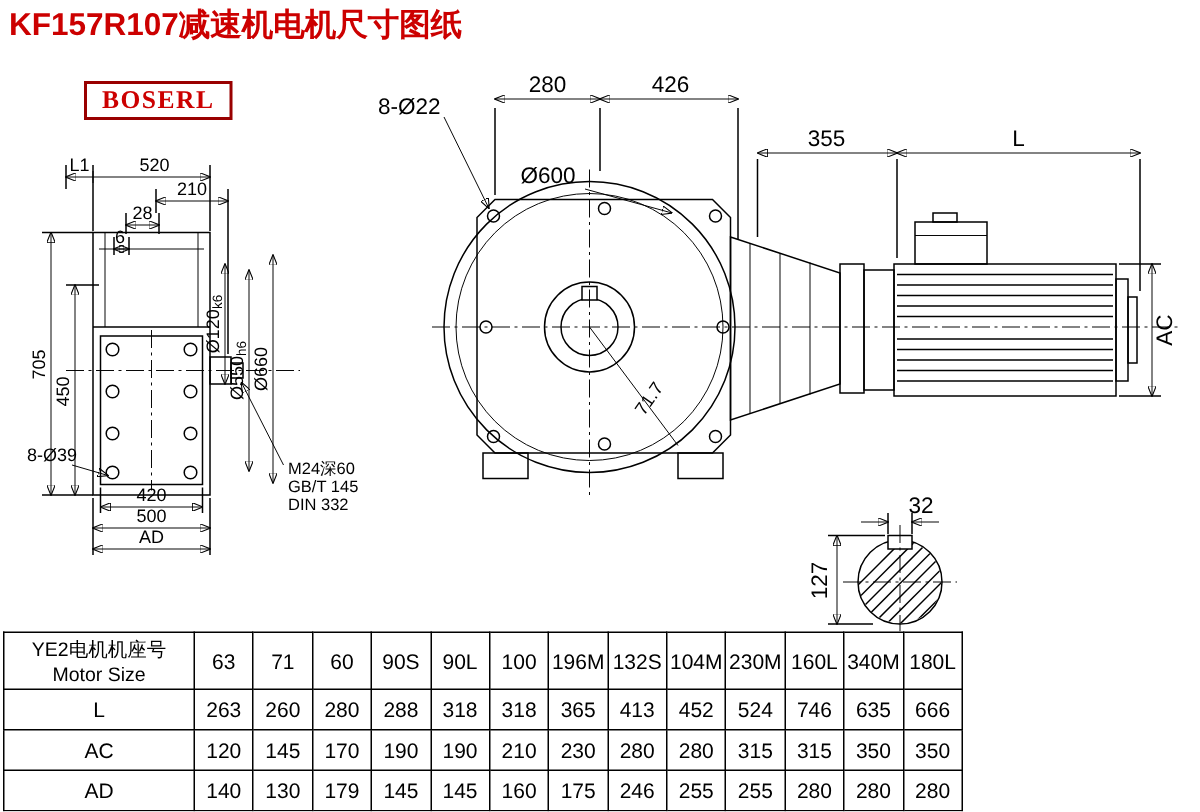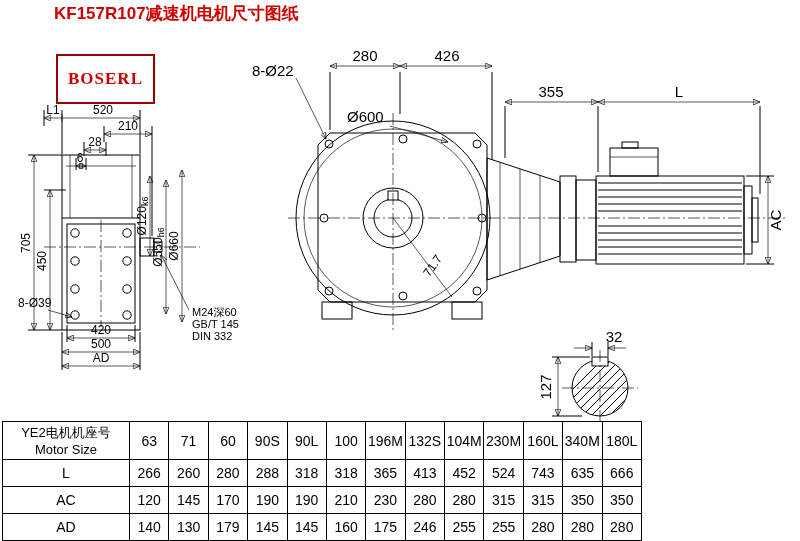--- a/index.html
+++ b/index.html
@@ -1,22 +1,22 @@
 <!DOCTYPE html>
 <html><head>
 <meta charset="utf-8">
 <style>
   html,body{margin:0;padding:0;background:#fff;}
   .page{position:relative;width:800px;height:541px;background:#fff;overflow:hidden;
         font-family:"Liberation Sans",sans-serif;}
-  .title{position:absolute;top:2px;left:6px;font-size:17px;font-weight:bold;color:#cc0000;
-         font-family:"Liberation Sans",sans-serif;white-space:nowrap;margin-left:48px;}
+  .title{position:absolute;top:2px;left:6px;font-size:21px;font-weight:bold;color:#cc0000;
+         font-family:"Liberation Sans",sans-serif;white-space:nowrap;}
   .brand{position:absolute;top:54px;left:56px;border:2px solid #990000;color:#cc0000;
          font-family:"Liberation Serif",serif;font-weight:bold;font-size:17px;
-         padding:12px 10px;line-height:22px;letter-spacing:1px;background:#fff;}
+         padding:0 10px;line-height:22px;letter-spacing:1px;background:#fff;}
   svg.draw{position:absolute;left:0;top:30px;}
   svg line, svg path, svg rect, svg circle{stroke:#000;stroke-width:1;fill:none;}
   svg .thin{stroke-width:0.65;}
   svg .cl{stroke-width:0.65;stroke-dasharray:12 3 2 3;}
   svg .wf{fill:#fff;}
   svg text{stroke:none;fill:#000;font-family:"Liberation Sans",sans-serif;font-size:12px;}
   svg text.lg{font-size:15px;}
   svg tspan.sm{font-size:9px;}
   svg text.note{font-size:11px;}
   table.dims{position:absolute;left:2px;top:421px;width:640px;border-collapse:collapse;
@@ -274,31 +274,31 @@
       <td>196M</td>
       <td>132S</td>
       <td>104M</td>
       <td>230M</td>
       <td>160L</td>
       <td>340M</td>
       <td>180L</td>
     </tr>
     <tr>
       <td>L</td>
-      <td>266</td>
+      <td>263</td>
       <td>260</td>
       <td>280</td>
       <td>288</td>
       <td>318</td>
       <td>318</td>
       <td>365</td>
       <td>413</td>
       <td>452</td>
       <td>524</td>
-      <td>743</td>
+      <td>746</td>
       <td>635</td>
       <td>666</td>
     </tr>
     <tr>
       <td>AC</td>
       <td>120</td>
       <td>145</td>
       <td>170</td>
       <td>190</td>
       <td>190</td>

